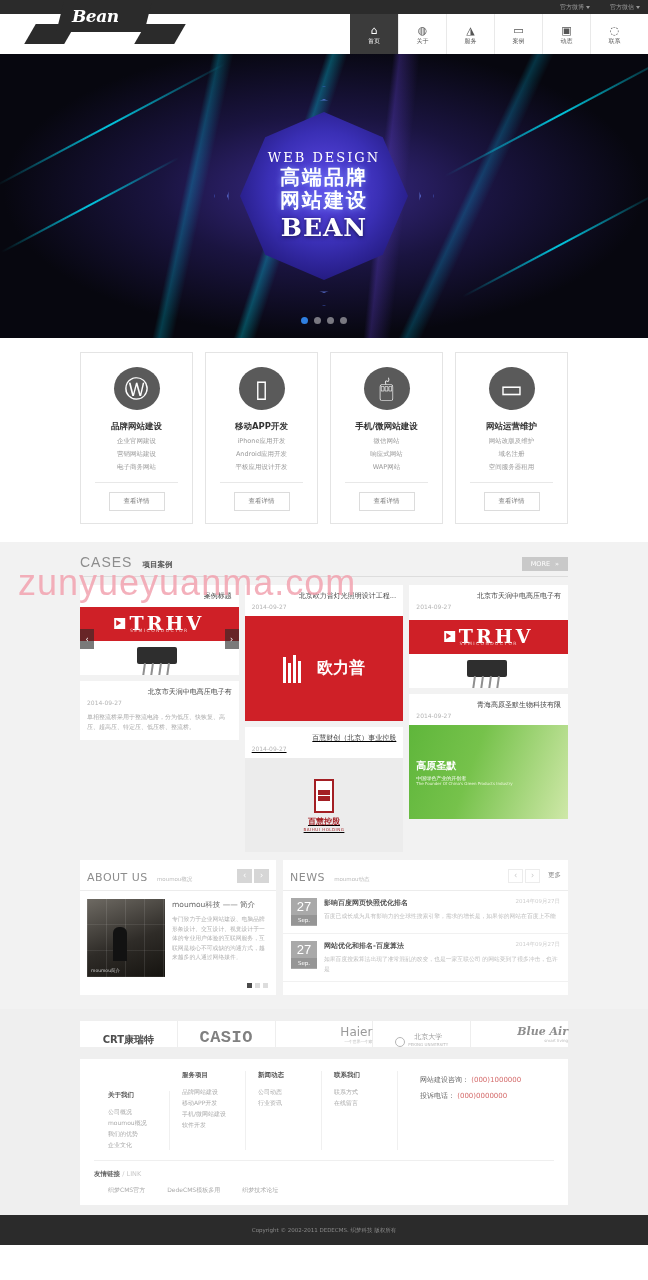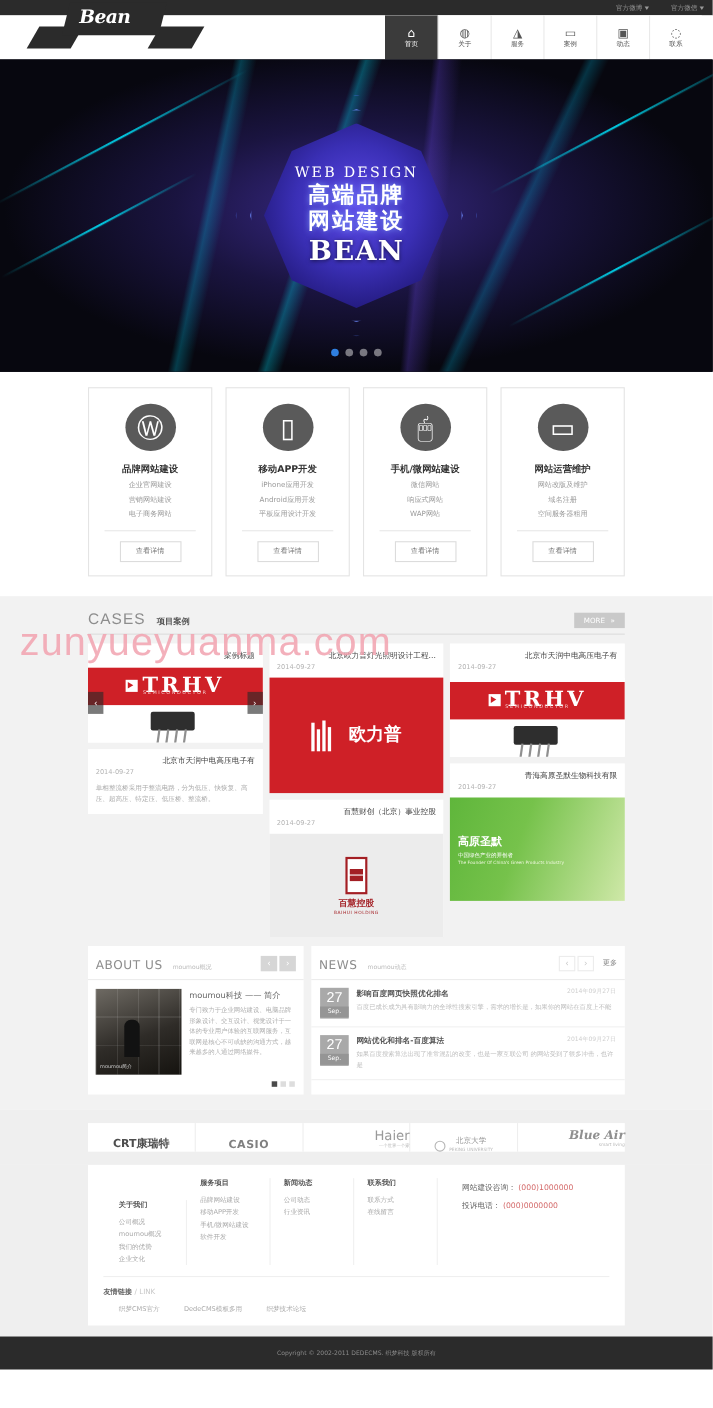--- a/index.html
+++ b/index.html
@@ -152,21 +152,21 @@
   .news-t { font-size:7px; color:#555; font-weight:bold; }
   .news-date { font-size:5.5px; color:#cfcfcf; float:right; font-weight:normal; }
   .news-x { font-size:5.8px; color:#bdbdbd; line-height:9.5px; margin-top:4px; }
   
   .partners-wrap { background:#efefef; padding:12px 80px; }
   .partners { background:#fff; display:flex; }
   .pt { flex:1; height:26px; display:flex; align-items:flex-end; justify-content:center;
         border-right:1px solid #eee; color:#9b9b9b; }
   .pt:last-child { border-right:none; }
   .pt-crt { font-size:10px; font-weight:bold; color:#4d4d4d; }
-  .pt-casio { font-size:10px; font-weight:bold; color:#808080; letter-spacing:.5px; }
+  .pt-casio { font-size:17px; font-weight:bold; color:#808080; letter-spacing:.5px;font-family:Liberation Mono, monospace; }
   .pt-haier { font-size:12px; color:#9a9a9a; font-family:"DejaVu Sans",sans-serif; }
   .pt-sub { font-size:4px; color:#b9b9b9; text-align:center; }
   .pt-blue { font-family:"DejaVu Serif",serif; font-style:italic; font-weight:bold; font-size:11px; color:#8f8f8f;}
   
   .foot-wrap { background:#efefef; padding:0 80px 10px; }
   .foot { background:#fff; padding:12px 14px 8px; }
   .foot-top { display:flex; border-bottom:1px solid #efefef; padding-bottom:10px; }
   .fcol { width:76px; border-right:1px solid #f0f0f0; padding-left:12px; }
   .fcol:first-child { padding-left:14px;margin-top:20px; }
   .fct { font-size:6.5px; color:#555; font-weight:bold; margin-bottom:6px; }
@@ -346,21 +346,21 @@
         <div class="img-oulipu">
           <div class="oul-bars">
             <i style="height:26px;"></i>
               <i style="height:20px;"></i>
               <i style="height:28px;"></i>
               <i style="height:22px;"></i>
           </div>
           <div class="oul-cn">欧力普</div>
         </div>
       </div>
-      <div class="card" style="margin-top:6px;">
+      <div class="card" style="margin-top:6px;text-decoration:underline;">
         <div class="card-t">百慧财创（北京）事业控股</div>
         <div class="card-d">2014-09-27</div>
         <div class="img-baihui">
           <div class="bh-mark">
               <i></i>
               <i></i>
             </div>
           <div class="bh-t">百慧控股</div>
           <div class="bh-s">BAIHUI HOLDING</div>
         </div>

